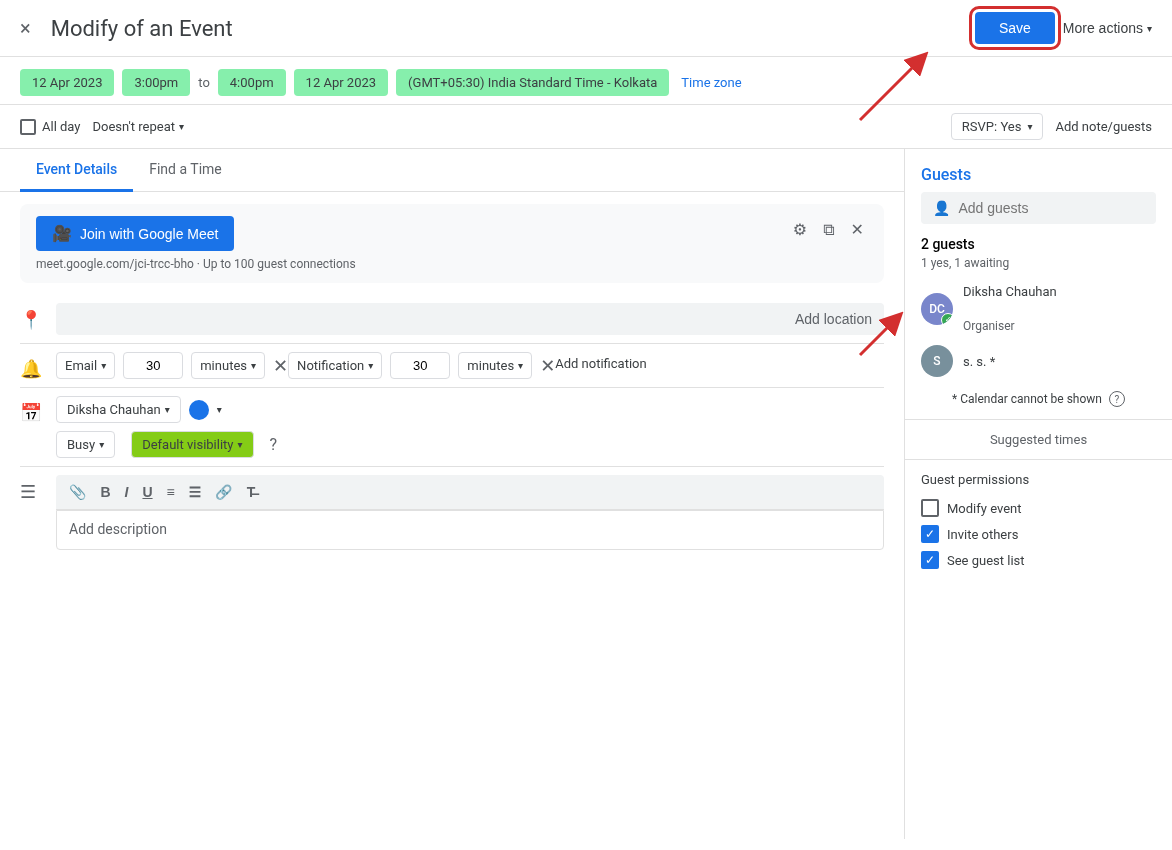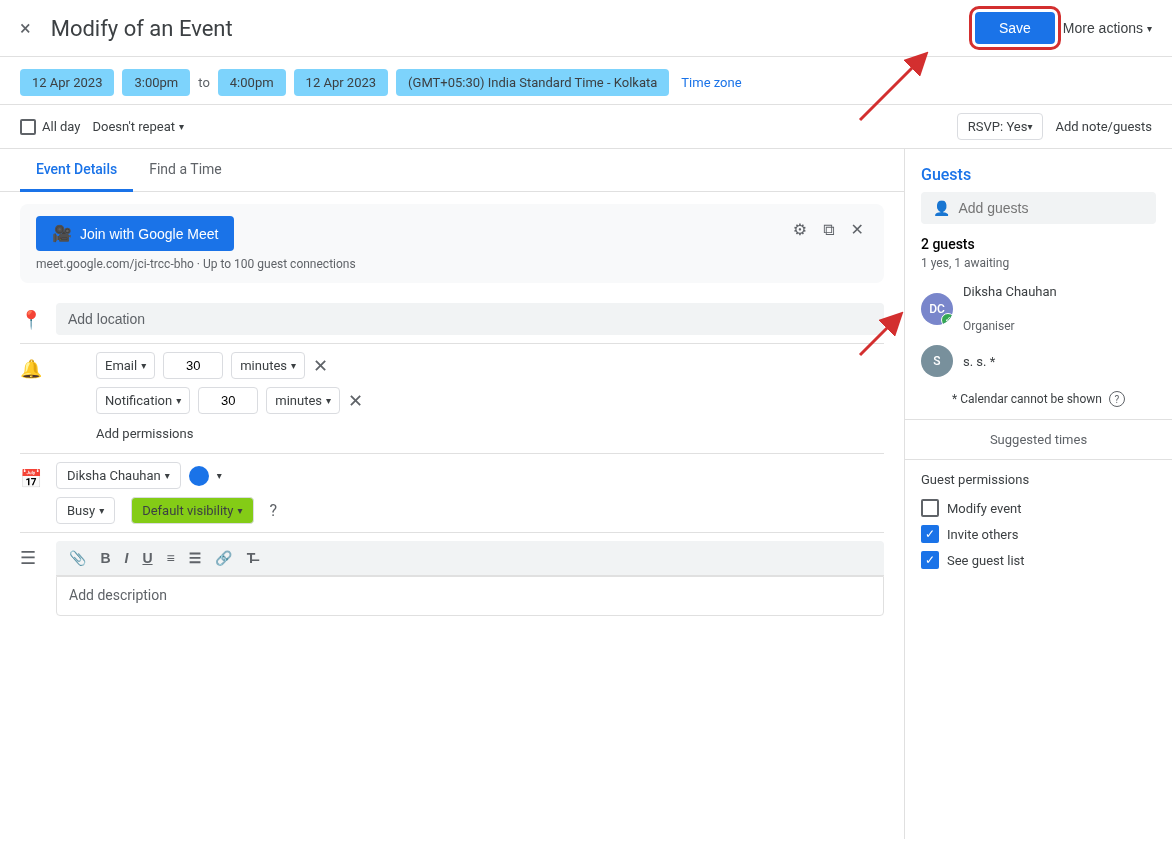--- a/index.html
+++ b/index.html
@@ -23,21 +23,21 @@
       background: none; border: none; cursor: pointer; color: #3c4043;
       font-size: 14px; display: flex; align-items: center; gap: 4px;
     }
 
     .date-row {
       display: flex; align-items: center; gap: 8px;
       padding: 12px 20px 8px 20px;
       border-bottom: 1px solid #e0e0e0;
     }
     .date-chip {
-      background: #7dd3fc; border-radius: 4px; padding: 6px 12px;
+      background: #86efac; border-radius: 4px; padding: 6px 12px;
       font-size: 13px; cursor: pointer; color: #3c4043;
     }
     .date-to { font-size: 13px; color: #5f6368; }
     .timezone-link { font-size: 13px; color: #1a73e8; cursor: pointer; margin-left: 4px; }
 
     .options-row {
       display: flex; align-items: center; justify-content: space-between;
       padding: 8px 20px 8px 20px;
       border-bottom: 1px solid #e0e0e0;
     }
@@ -47,21 +47,21 @@
       width: 16px; height: 16px; border: 2px solid #5f6368; border-radius: 2px;
       display: inline-block;
     }
     .repeat-select {
       background: none; border: none; font-size: 13px; color: #3c4043; cursor: pointer;
       display: flex; align-items: center; gap: 4px;
     }
     .options-right { display: flex; align-items: center; gap: 12px; }
     .rsvp-select {
       border: 1px solid #dadce0; border-radius: 4px; padding: 5px 10px;
-      font-size: 13px; cursor: pointer; display: flex; align-items: center; 
+      font-size: 13px; cursor: pointer; display: flex; align-items: center; gap: 6px;
       background: #fff;
     }
     .add-note-link { font-size: 13px; color: #3c4043; cursor: pointer; }
 
     .main-content {
       display: flex; height: calc(850px - 160px);
     }
 
     
     .left-panel {
@@ -97,27 +97,27 @@
     
     .field-row {
       display: flex; align-items: flex-start; gap: 12px;
       padding: 8px 20px;
     }
     .field-icon { width: 24px; color: #5f6368; font-size: 18px; margin-top: 6px; flex-shrink: 0; }
     .field-content { flex: 1; }
 
     .location-input {
       width: 100%; border: none; background: #f1f3f4; border-radius: 4px;
-      padding: 8px 12px; font-size: 14px; color: #3c4043; outline: none;
+      padding: 8px 12px; font-size: 14px; color: #3c4043; outline: none; text-align: right;
     }
     .location-input::placeholder { color: #5f6368; }
 
     
     .notification-block {
-      display: flex; flex-direction: column; gap: 8px; margin-left: 40px;
+      display: flex; flex-direction: row; gap: 0;
     }
     .notif-row { display: flex; align-items: center; gap: 8px; }
     .notif-select {
       border: 1px solid #dadce0; border-radius: 4px; padding: 5px 8px;
       font-size: 13px; background: #fff; cursor: pointer;
       display: flex; align-items: center; gap: 4px;
     }
     .notif-number {
       border: 1px solid #dadce0; border-radius: 4px; padding: 5px 8px;
       font-size: 13px; width: 60px; text-align: center; background: #fff;
@@ -362,21 +362,21 @@
             <span class="chevron">▾</span>
           </div>
           <input class="notif-number" type="text" value="30" style="">
           <div class="notif-unit">
             <span>minutes</span>
             <span class="chevron">▾</span>
           </div>
           <button class="remove-notif">✕</button>
         </div>
 
-        <div class="add-notif-link">Add permissions</div>
+        <div class="add-notif-link">Add notification</div>
       </div>
     </div>
 
     <div class="divider"></div>
 
     <div class="field-row">
       <div class="field-icon">📅</div>
       <div class="field-content">
         <div class="cal-row">
           <div class="cal-select">

